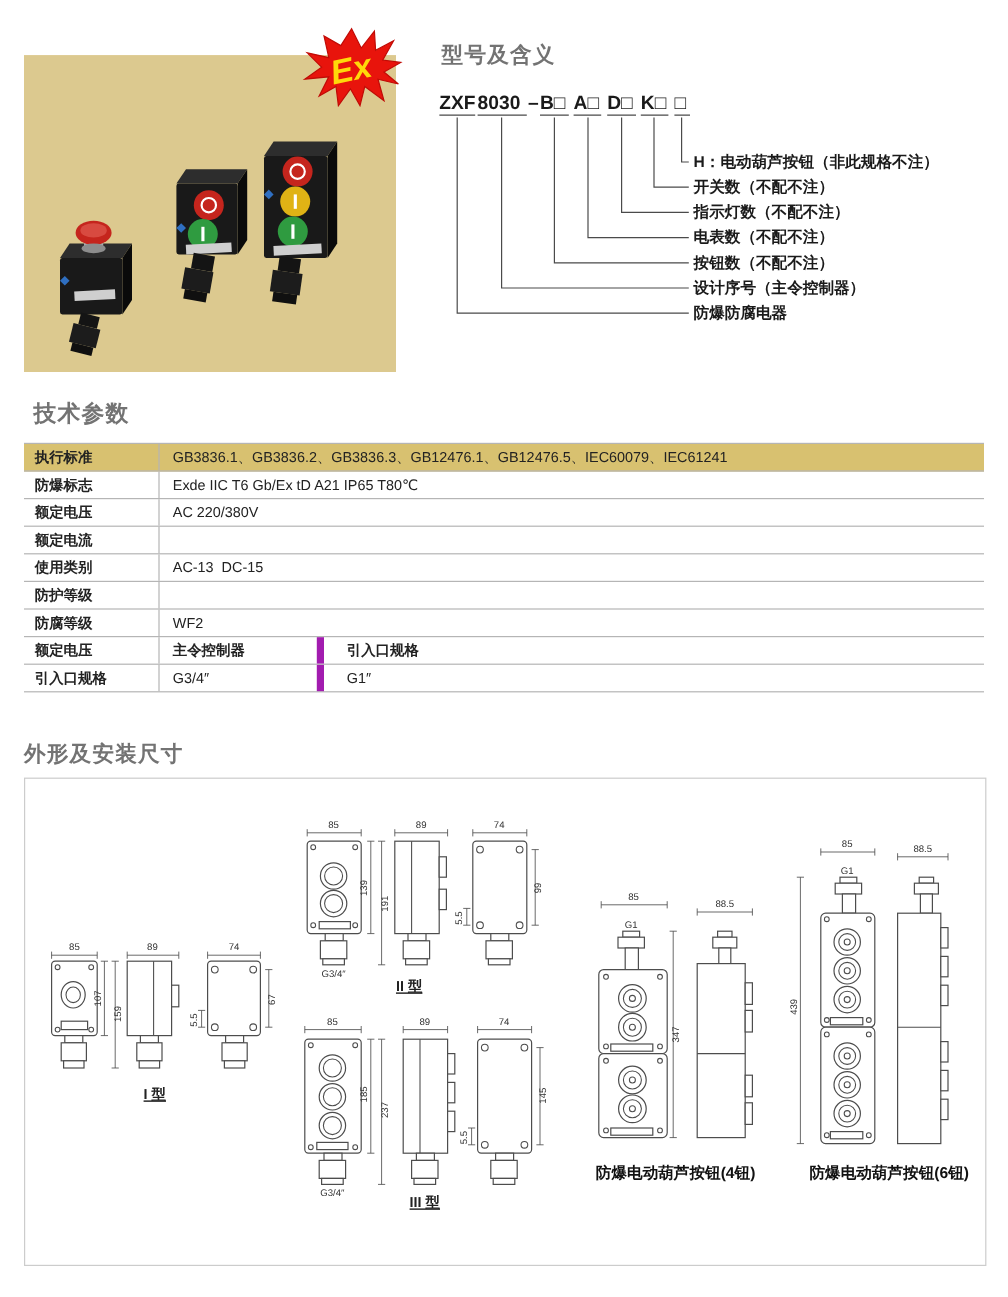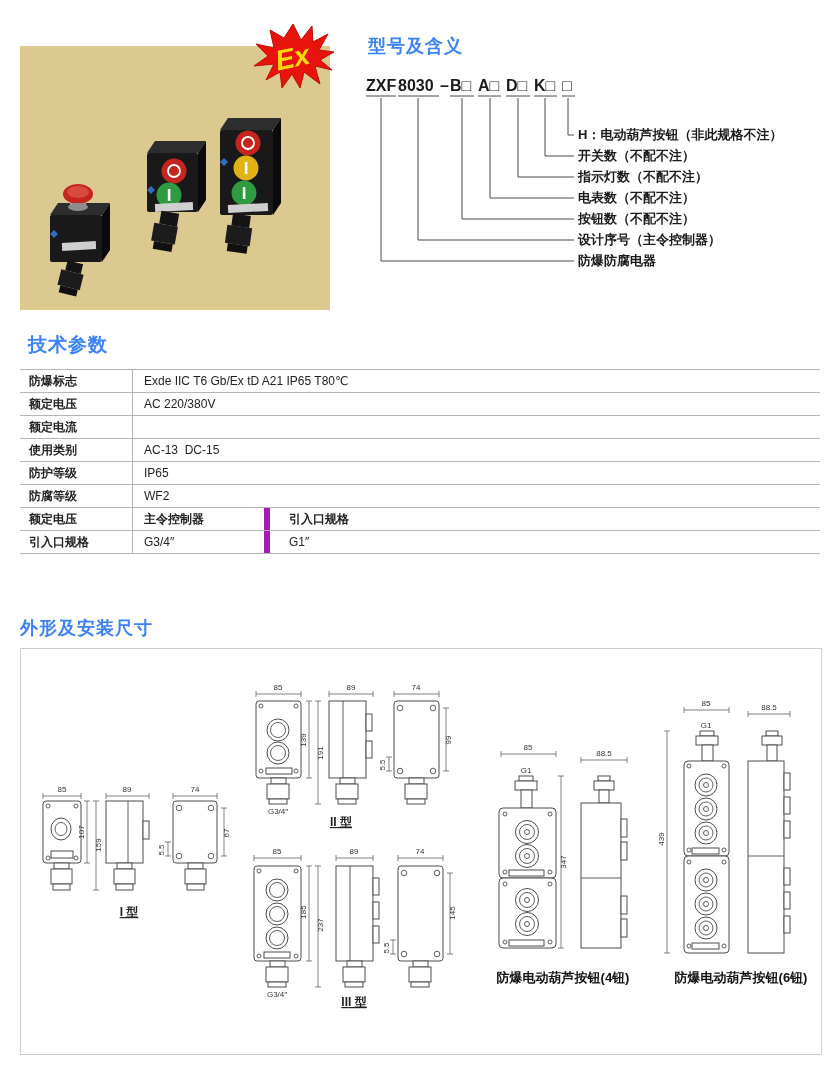--- a/index.html
+++ b/index.html
@@ -1,21 +1,21 @@
 <!DOCTYPE html>
 <html><head>
 <meta charset="utf-8">
 <style>
   html,body { margin:0; padding:0; }
   body {
     width:840px; height:1081px; position:relative; background:#ffffff;
     font-family:"Liberation Sans","DejaVu Sans",sans-serif; color:#222;
   }
   .abs { position:absolute; }
-  .sec-title { color:#3b82f6; font-weight:bold; font-size:18px; letter-spacing:1px; }
+  .sec-title { color:#737373; font-weight:bold; font-size:18px; letter-spacing:1px; }
 
   
   .photo { left:20px; top:46px; width:310px; height:264px; background:#dcc98f; }
   .ex-badge { left:252px; top:22px; width:84px; height:72px; }
 
   
   .model-title { left:368px; top:34px; }
   .model-svg { left:366px; top:76px; }
   .mseg { font-size:16px; font-weight:bold; fill:#1a1a1a; }
   .mlabel { font-size:13px; font-weight:bold; fill:#1a1a1a; }
@@ -140,38 +140,41 @@
     <text class="mlabel" x="212" y="126">电表数（不配不注）</text>
     <text class="mlabel" x="212" y="147">按钮数（不配不注）</text>
     <text class="mlabel" x="212" y="168">设计序号（主令控制器）</text>
     <text class="mlabel" x="212" y="189">防爆防腐电器</text>
   </svg>
 </div>
 
 <div class="abs sec-title tech-title">技术参数</div>
 
 <div class="abs param-table">
+  <div class="prow hl">
+    <div class="pl">执行标准</div>
+    <div class="pv">GB3836.1、GB3836.2、GB3836.3、GB12476.1、GB12476.5、IEC60079、IEC61241</div>
+  </div>
   <div class="prow">
     <div class="pl">防爆标志</div>
     <div class="pv">Exde IIC T6 Gb/Ex tD A21 IP65 T80℃</div>
   </div>
   <div class="prow">
     <div class="pl">额定电压</div>
     <div class="pv">AC 220/380V</div>
   </div>
   <div class="prow">
     <div class="pl">额定电流</div>
   </div>
   <div class="prow">
     <div class="pl">使用类别</div>
     <div class="pv">AC-13  DC-15</div>
   </div>
   <div class="prow">
     <div class="pl">防护等级</div>
-    <div class="pv">IP65</div>
   </div>
   <div class="prow">
     <div class="pl">防腐等级</div>
     <div class="pv">WF2</div>
   </div>
   <div class="prow">
     <div class="pl">额定电压</div>
     <div class="pv2a bold">主令控制器</div>
     <div class="pv2b bold">引入口规格</div>
   </div>

